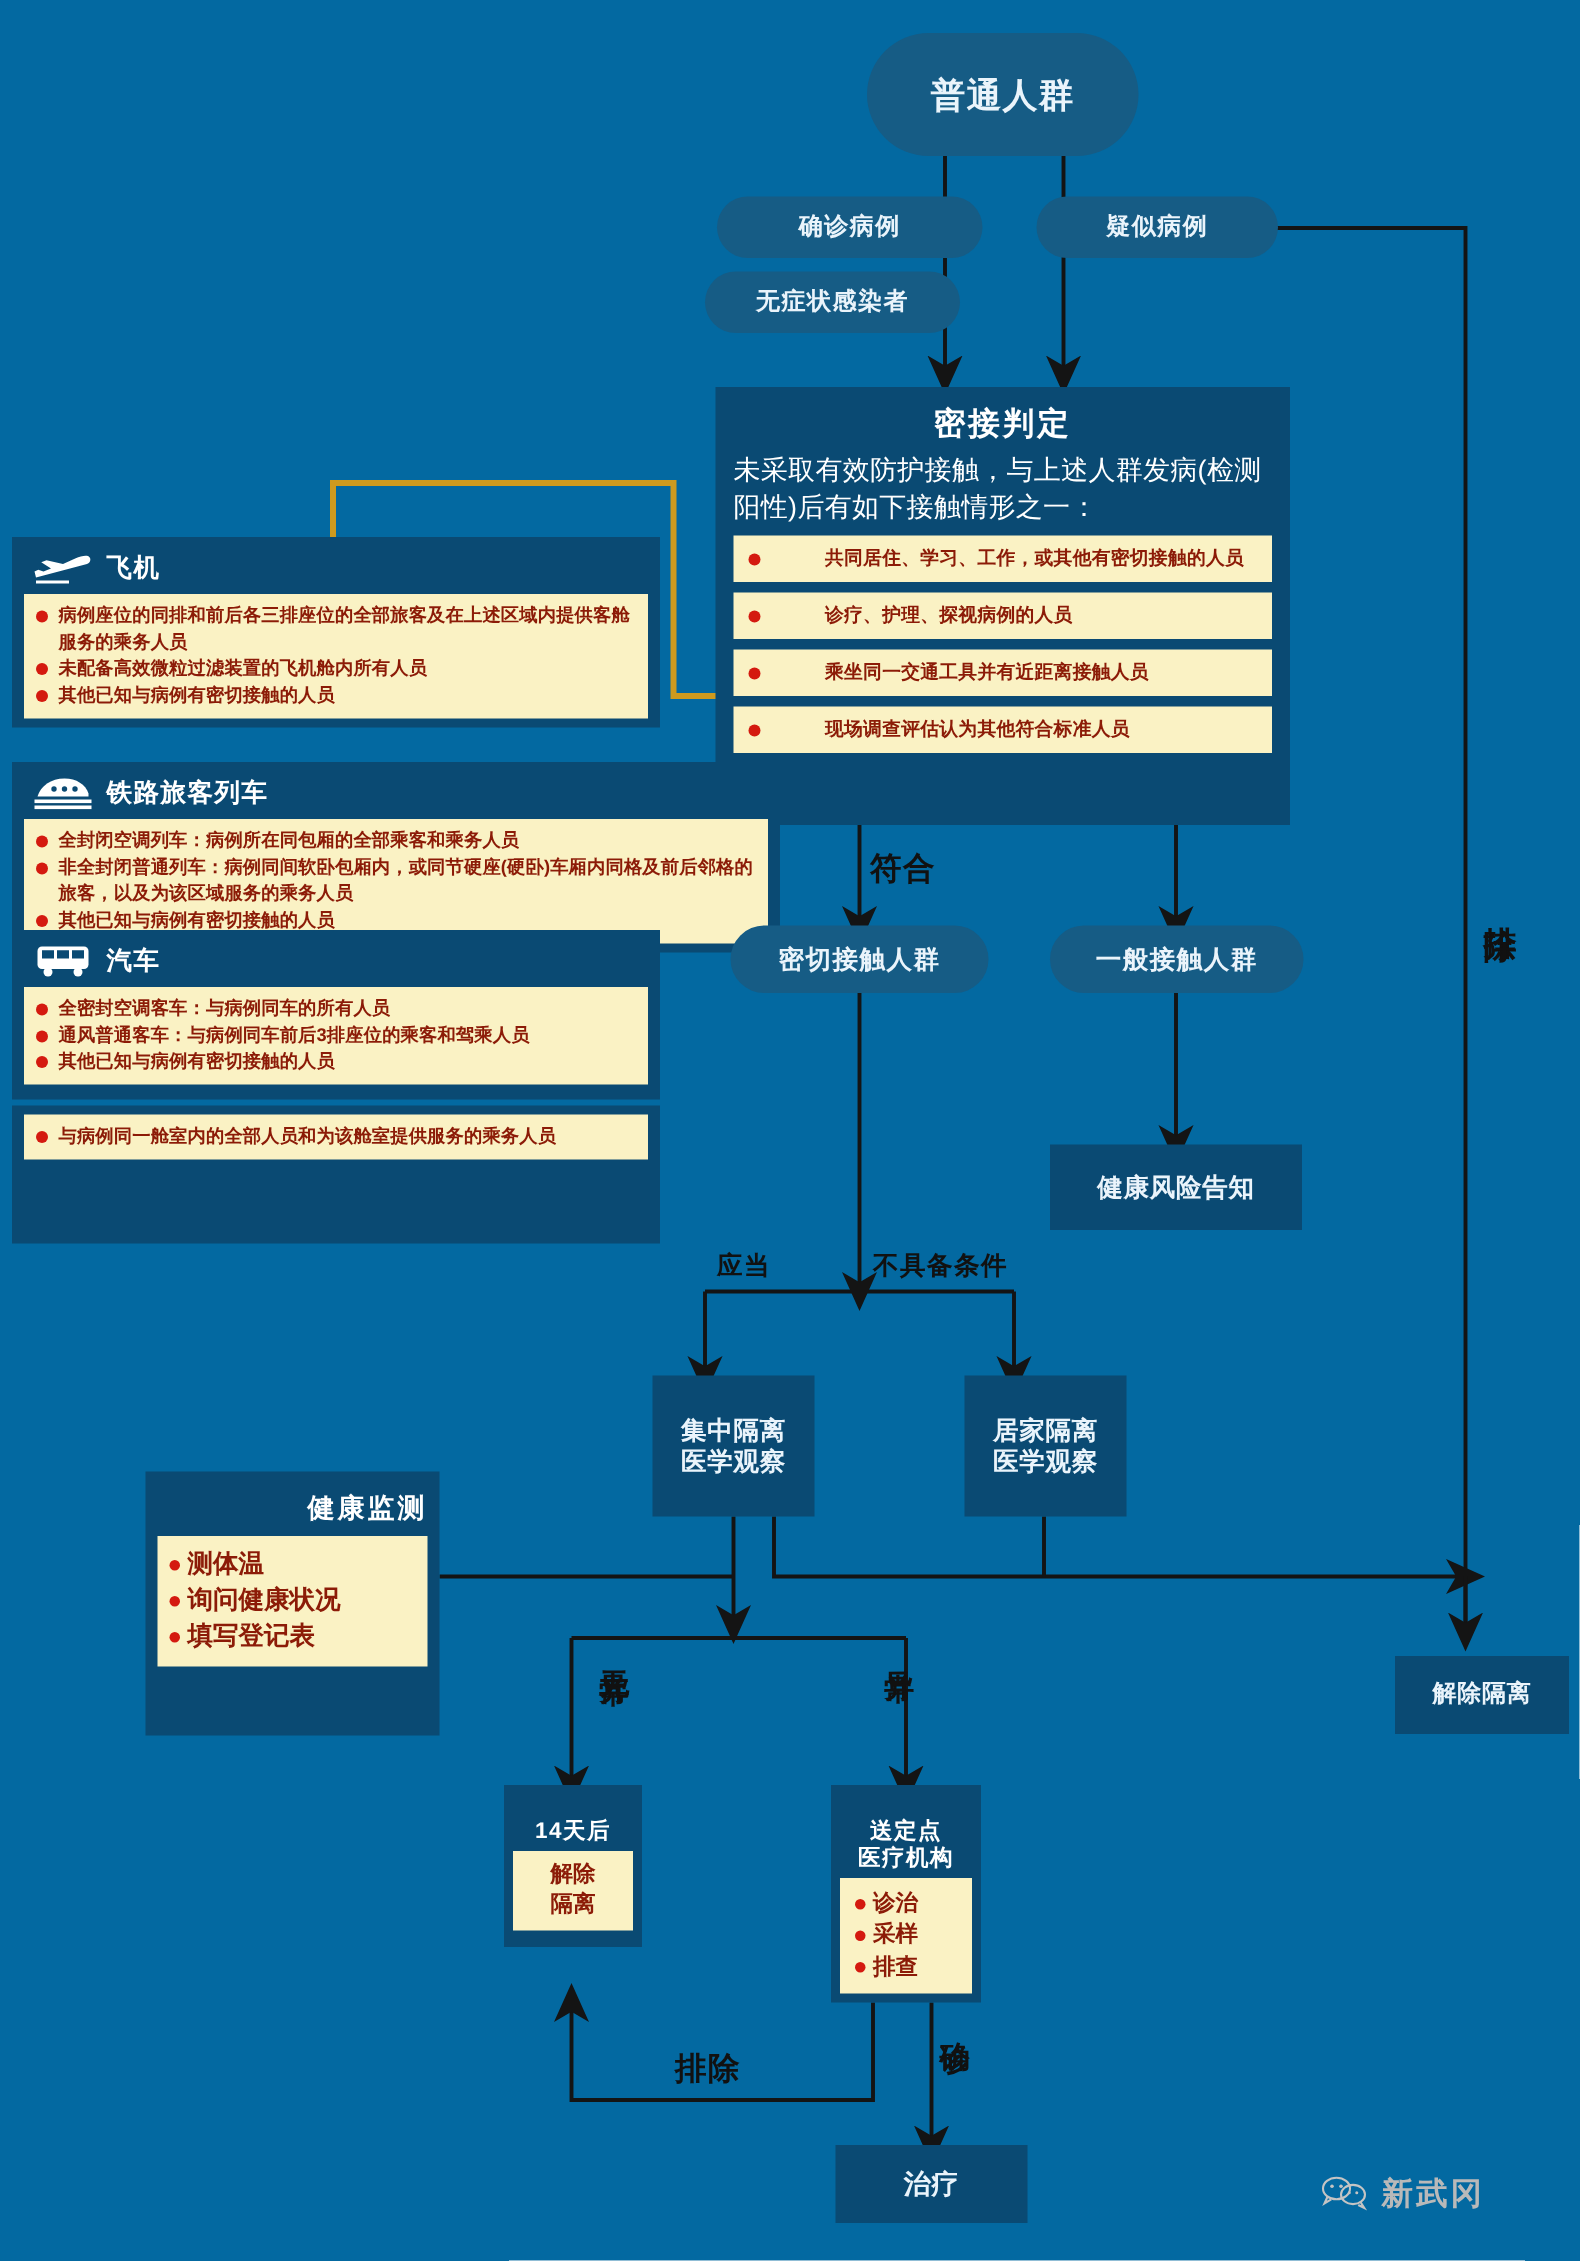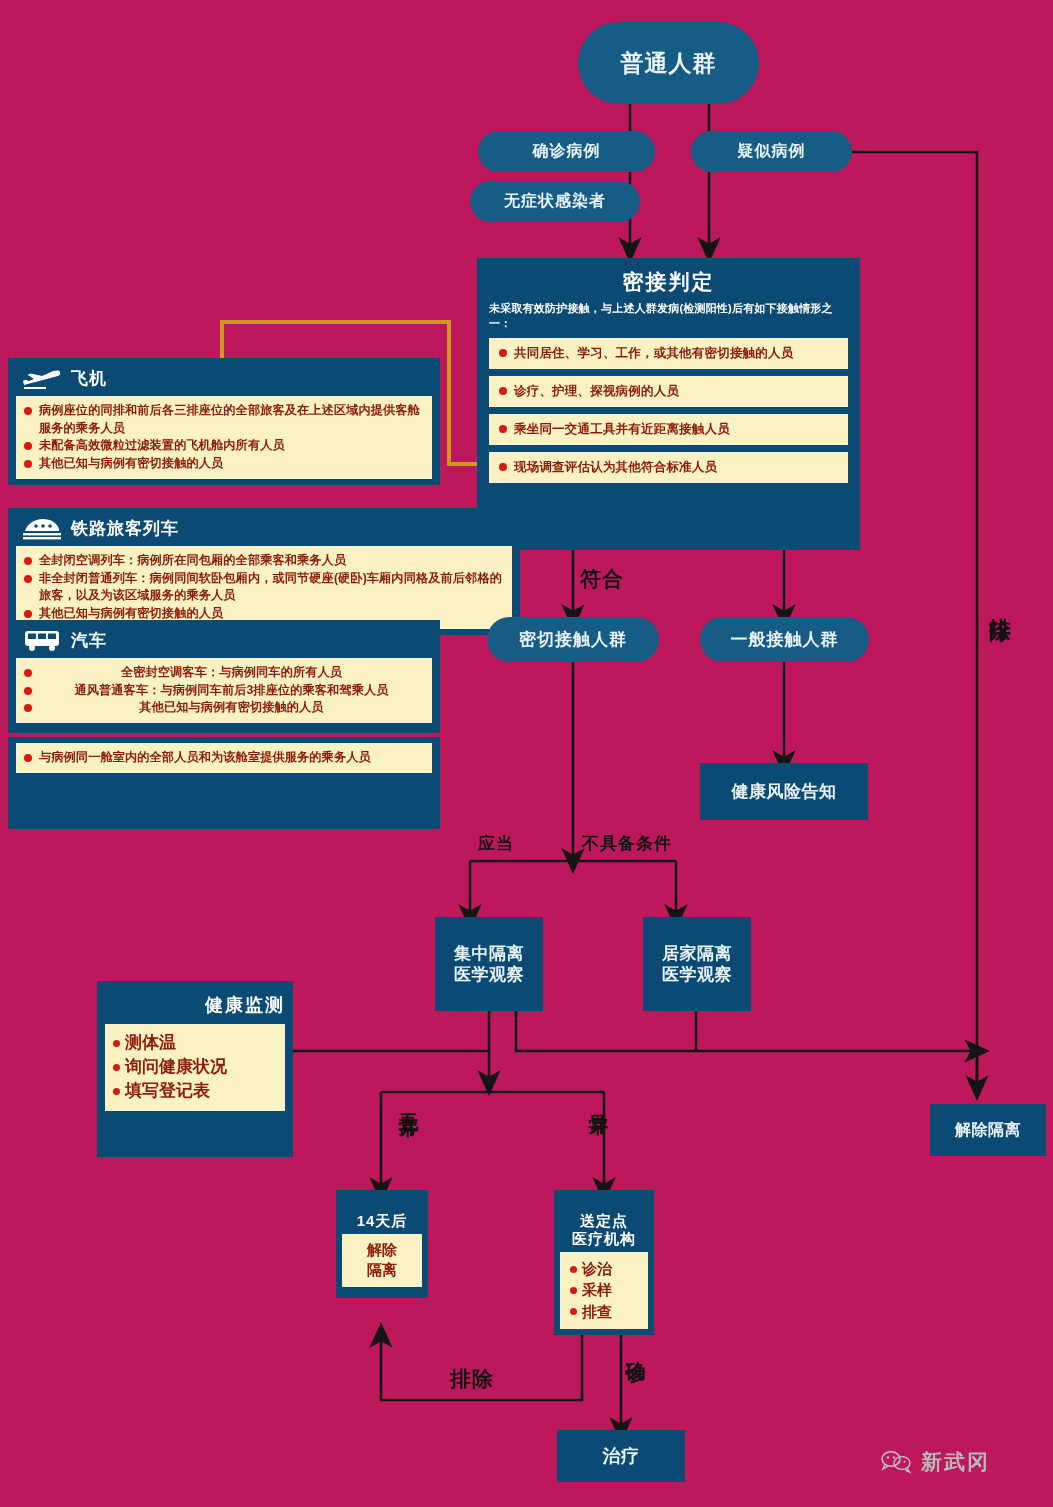--- a/index.html
+++ b/index.html
@@ -4,21 +4,21 @@
 <style>
   html,body{margin:0;padding:0;background:#ffffff;}
   body{
     font-family:"Liberation Sans","DejaVu Sans",sans-serif;
     -webkit-font-smoothing:antialiased;
   }
   #stage{
     position:relative;
     width:1053px;
     height:1507px;
-    background:#be185d;
+    background:#0369a1;
     overflow:hidden;
   }
   .abs{position:absolute;box-sizing:border-box;}
 
   
   .pill{
     background:#165C85;
     border-radius:999px;
     color:#eaf4fb;
     display:flex;align-items:center;justify-content:center;
@@ -43,29 +43,29 @@
   #decision{
     left:477px;top:258px;width:383px;height:292px;
     background:#0A4A73;
     padding:0;
   }
   #decision .dtitle{
     text-align:center;color:#ffffff;font-size:21px;font-weight:700;
     letter-spacing:2px;padding-top:10px;
   }
   #decision .dsub{
-    color:#ffffff;font-size:11px;font-weight:700;line-height:1.4;
+    color:#ffffff;font-size:18px;font-weight:400;line-height:1.4;
     padding:5px 12px 6px 12px;letter-spacing:0.2px;
   }
   #decision .dlist{padding:0 12px 0 12px;}
   #decision .ditem{
     background:#FAF2C4;color:#8C1B07;
     font-size:12.5px;font-weight:700;
     padding:7px 8px 7px 10px;margin-bottom:7px;
-    display:flex;align-items:center;letter-spacing:0.2px;
+    display:flex;align-items:center;letter-spacing:0.2px;gap:36px;
   }
   .dot{
     width:8px;height:8px;border-radius:50%;background:#D41A0F;
     display:inline-block;margin-right:7px;flex:none;
   }
 
   
   .tpanel{
     background:#0A4A73;
     padding:6px 8px 8px 8px;
@@ -269,21 +269,21 @@
         <span class="dot"></span>
         <span class="txt">非全封闭普通列车：病例同间软卧包厢内，或同节硬座(硬卧)车厢内同格及前后邻格的旅客，以及为该区域服务的乘务人员</span>
       </div>
       <div class="tline">
         <span class="dot"></span>
         <span class="txt">其他已知与病例有密切接触的人员</span>
       </div>
     </div>
   </div>
 
-  <div class="abs tpanel" style="left:8px;top:620px;width:432px;height:113px;text-align:center;">
+  <div class="abs tpanel" style="left:8px;top:620px;width:432px;height:113px;">
     <div class="thead">
       <svg width="40" height="25" viewBox="0 0 40 25">
         <rect x="3" y="3" width="34" height="15" rx="3" fill="#ffffff"></rect>
         <rect x="6" y="5.5" width="8" height="5.5" fill="#0A4A73"></rect>
         <rect x="16" y="5.5" width="8" height="5.5" fill="#0A4A73"></rect>
         <rect x="26" y="5.5" width="8" height="5.5" fill="#0A4A73"></rect>
         <circle cx="10" cy="20" r="3" fill="#ffffff"></circle>
         <circle cx="30" cy="20" r="3" fill="#ffffff"></circle>
       </svg>
       <span>汽车</span>

